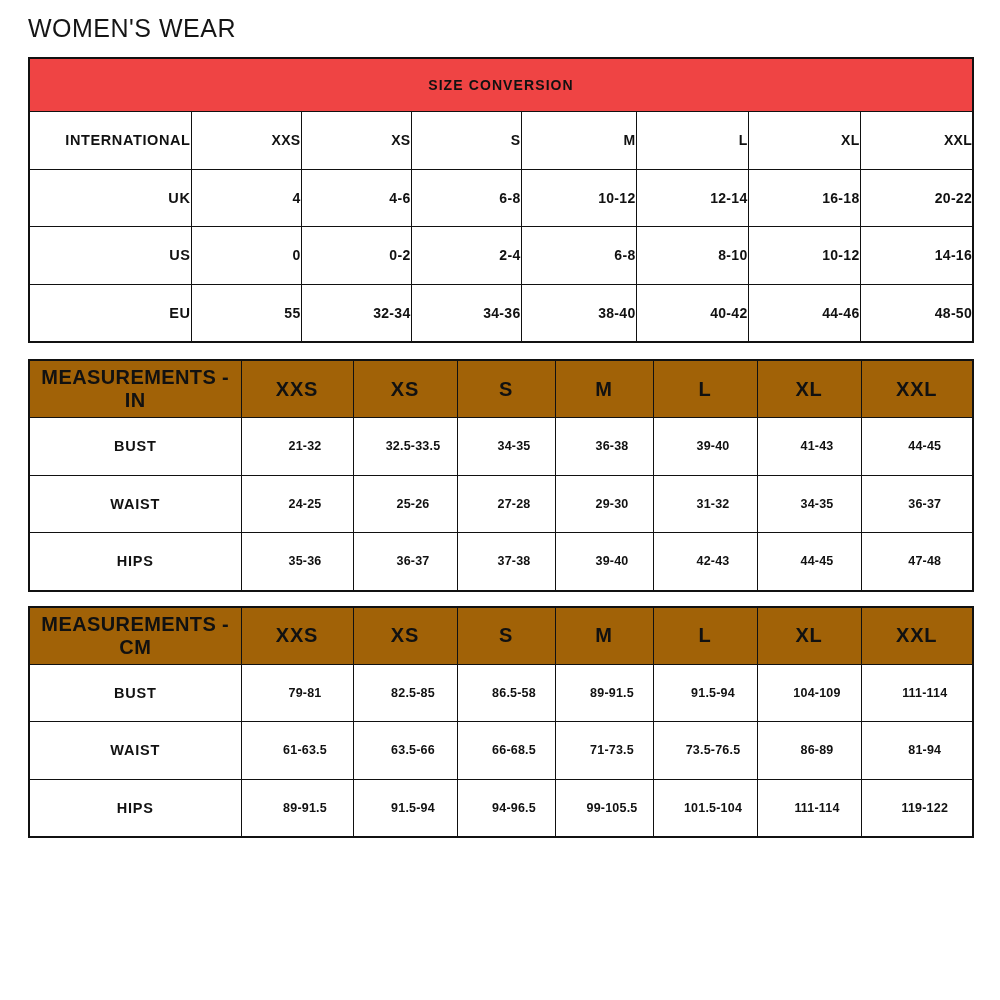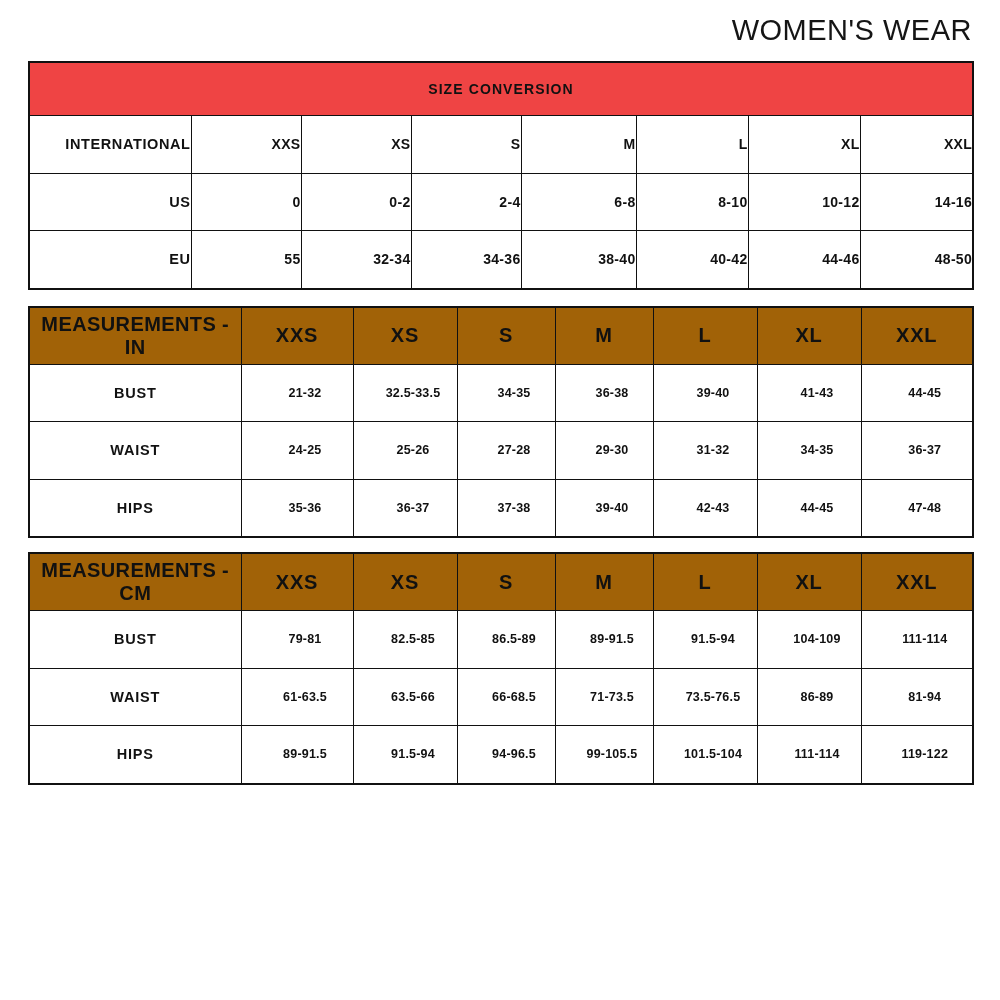--- a/index.html
+++ b/index.html
@@ -15,22 +15,22 @@
     -webkit-font-smoothing: antialiased;
   }
   .page {
     width: 1000px;
     height: 1000px;
     box-sizing: border-box;
     padding: 0 28px;
     position: relative;
   }
   .title {
-    text-align: right;
-    font-size: 29px;
+    text-align: left;
+    font-size: 25px;
     font-weight: 400;
     letter-spacing: 0.5px;
     color: #151515;
     padding-top: 14px;
     padding-bottom: 14px;
     margin: 0;
   }
   table {
     border-collapse: collapse;
     width: 944px;
@@ -136,20 +136,30 @@
         <td>XXS</td>
         <td>XS</td>
         <td>S</td>
         <td>M</td>
         <td>L</td>
         <td>XL</td>
         <td>XXL</td>
       </tr>
 
       <tr class="row">
+        <td class="rowhead">UK</td>
+        <td>4</td>
+        <td>4-6</td>
+        <td>6-8</td>
+        <td>10-12</td>
+        <td>12-14</td>
+        <td>16-18</td>
+        <td>20-22</td>
+      </tr>
+      <tr class="row">
         <td class="rowhead">US</td>
         <td>0</td>
         <td>0-2</td>
         <td>2-4</td>
         <td>6-8</td>
         <td>8-10</td>
         <td>10-12</td>
         <td>14-16</td>
       </tr>
       <tr class="row">
@@ -247,21 +257,21 @@
         <td>L</td>
         <td>XL</td>
         <td>XXL</td>
       </tr>
     </thead>
     <tbody>
       <tr>
         <td class="rowhead">BUST</td>
         <td class="val">79-81</td>
         <td class="val">82.5-85</td>
-        <td class="val">86.5-89</td>
+        <td class="val">86.5-58</td>
         <td class="val">89-91.5</td>
         <td class="val">91.5-94</td>
         <td class="val">104-109</td>
         <td class="val">111-114</td>
       </tr>
       <tr>
         <td class="rowhead">WAIST</td>
         <td class="val">61-63.5</td>
         <td class="val">63.5-66</td>
         <td class="val">66-68.5</td>

